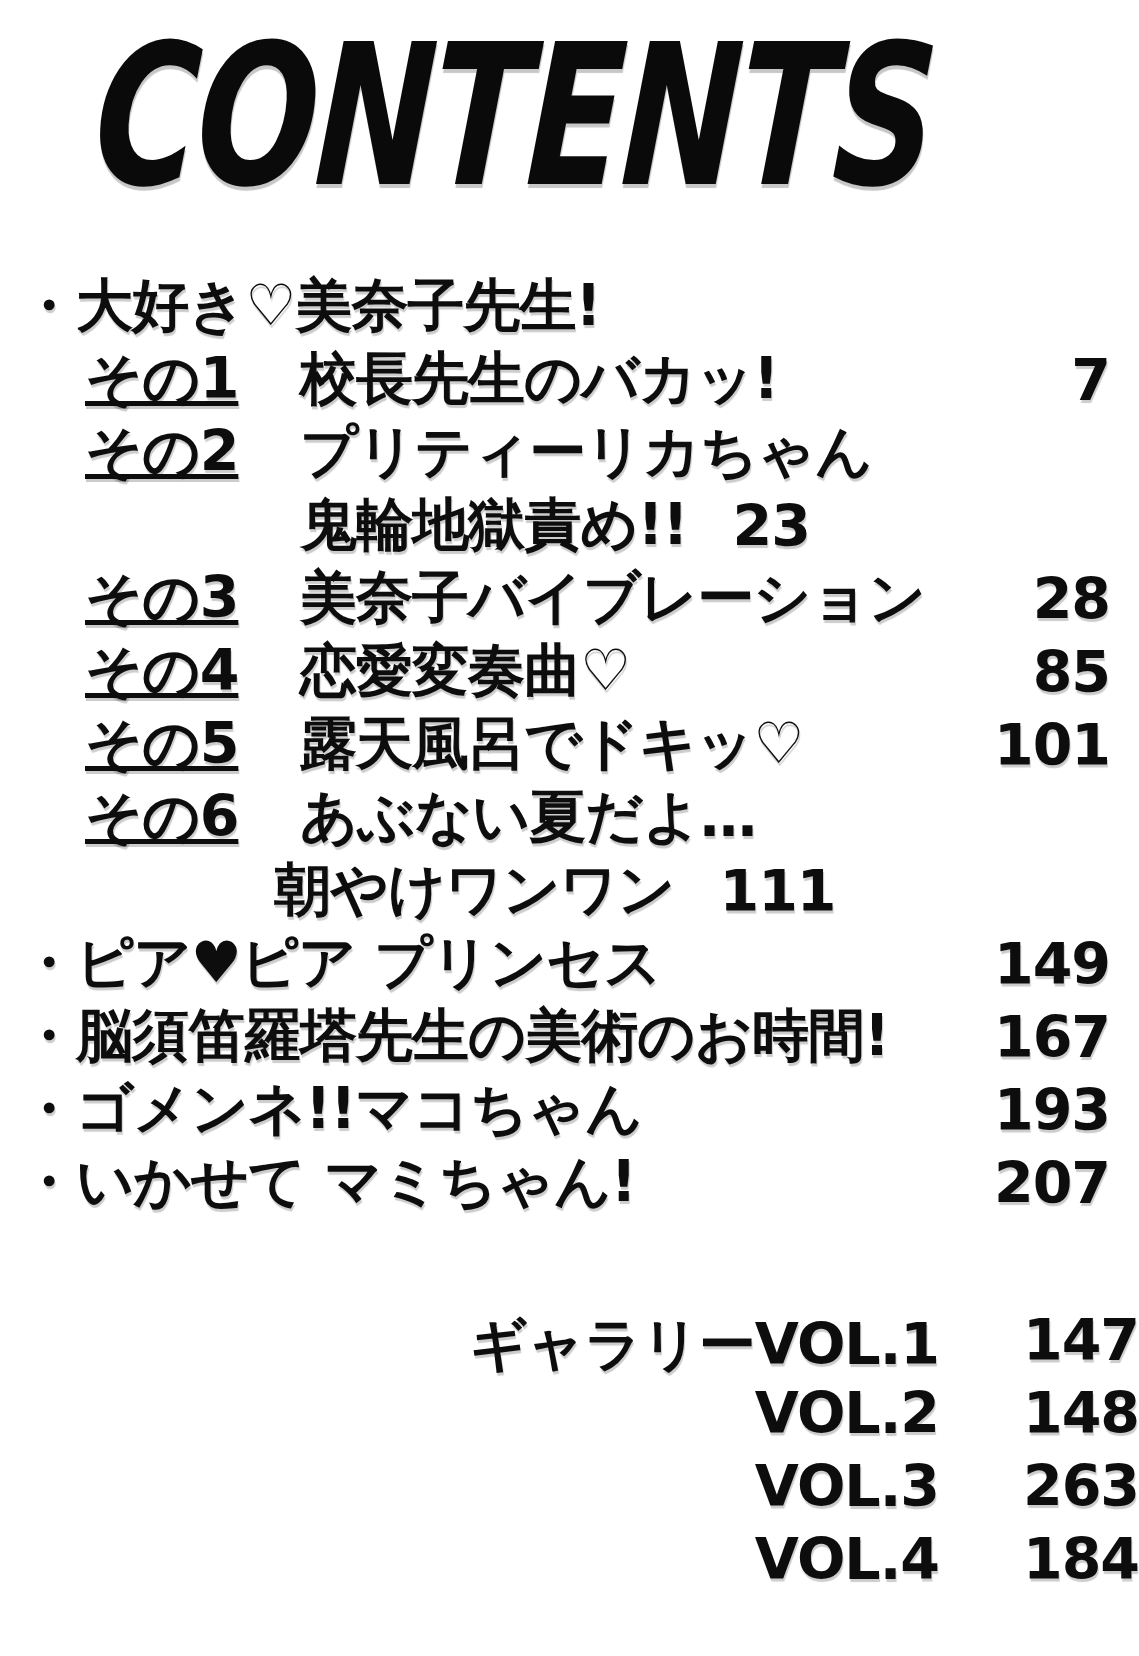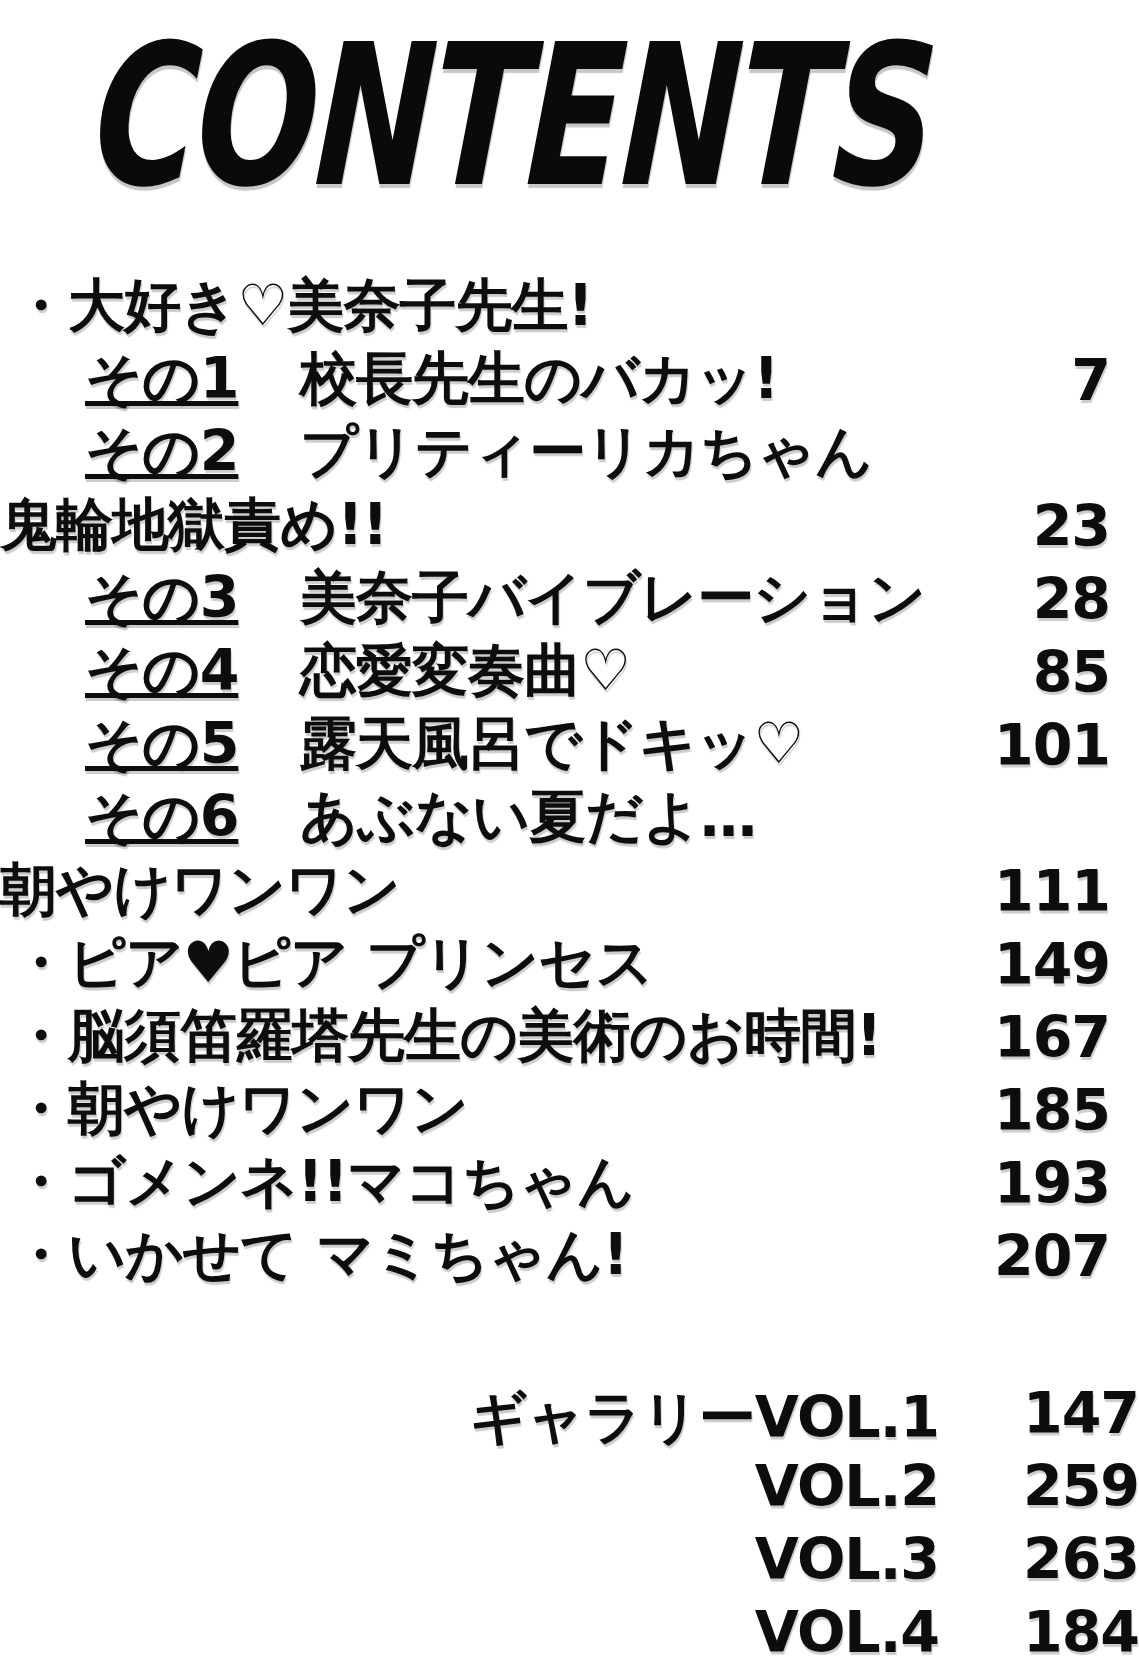--- a/index.html
+++ b/index.html
@@ -40,24 +40,24 @@
     padding-right:29px;
     font-size:57px;
     font-weight:bold;
     white-space:pre;
     letter-spacing:-1px;
     text-shadow:1px 3px 1px rgba(0,0,0,0.2);
   }
   .row .t { white-space:pre; }
   .row .sp { flex:1 1 auto; }
   .row .pg { text-align:right; white-space:pre; }
-  .chapter { padding-left:12px; }
+  .chapter { padding-left:20px; }
   .ep { padding-left:85px; }
   .ep .label { width:215px; flex:0 0 auto;text-decoration:underline; }
-  .cont { justify-content:space-between;gap:12px; }
+  .cont { justify-content:center;gap:12px; }
   .cont .t { margin-right:33px; }
   .gallery { margin-top:88px; }
   .g-row {
     display:flex;
     justify-content:flex-end;
     align-items:flex-start;
     height:73px;
     font-size:57px;
     font-weight:bold;
     white-space:pre;
@@ -138,46 +138,41 @@
       <span class="sp"></span>
       <span class="pg">149</span>
     </div>
 
     <div class="row chapter">
       <span class="t">・脳須笛羅塔先生の美術のお時間!</span>
       <span class="sp"></span>
       <span class="pg">167</span>
     </div>
 
-    <div class="row chapter">
-      <span class="t">・朝やけワンワン</span>
-      <span class="sp"></span>
-      <span class="pg">185</span>
-    </div>
 
     <div class="row chapter">
       <span class="t">・ゴメンネ!!マコちゃん</span>
       <span class="sp"></span>
       <span class="pg">193</span>
     </div>
 
     <div class="row chapter">
       <span class="t">・いかせて マミちゃん!</span>
       <span class="sp"></span>
       <span class="pg">207</span>
     </div>
 
     <div class="gallery">
       <div class="g-row">
         <span class="g-label">ギャラリーVOL.1</span>
         <span class="g-pg">147</span>
       </div>
       <div class="g-row">
         <span class="g-label">VOL.2</span>
-        <span class="g-pg">259</span>
+        <span class="g-pg">148</span>
       </div>
       <div class="g-row">
         <span class="g-label">VOL.3</span>
         <span class="g-pg">263</span>
       </div>
       <div class="g-row">
         <span class="g-label">VOL.4</span>
         <span class="g-pg">184</span>
       </div>
     </div>

